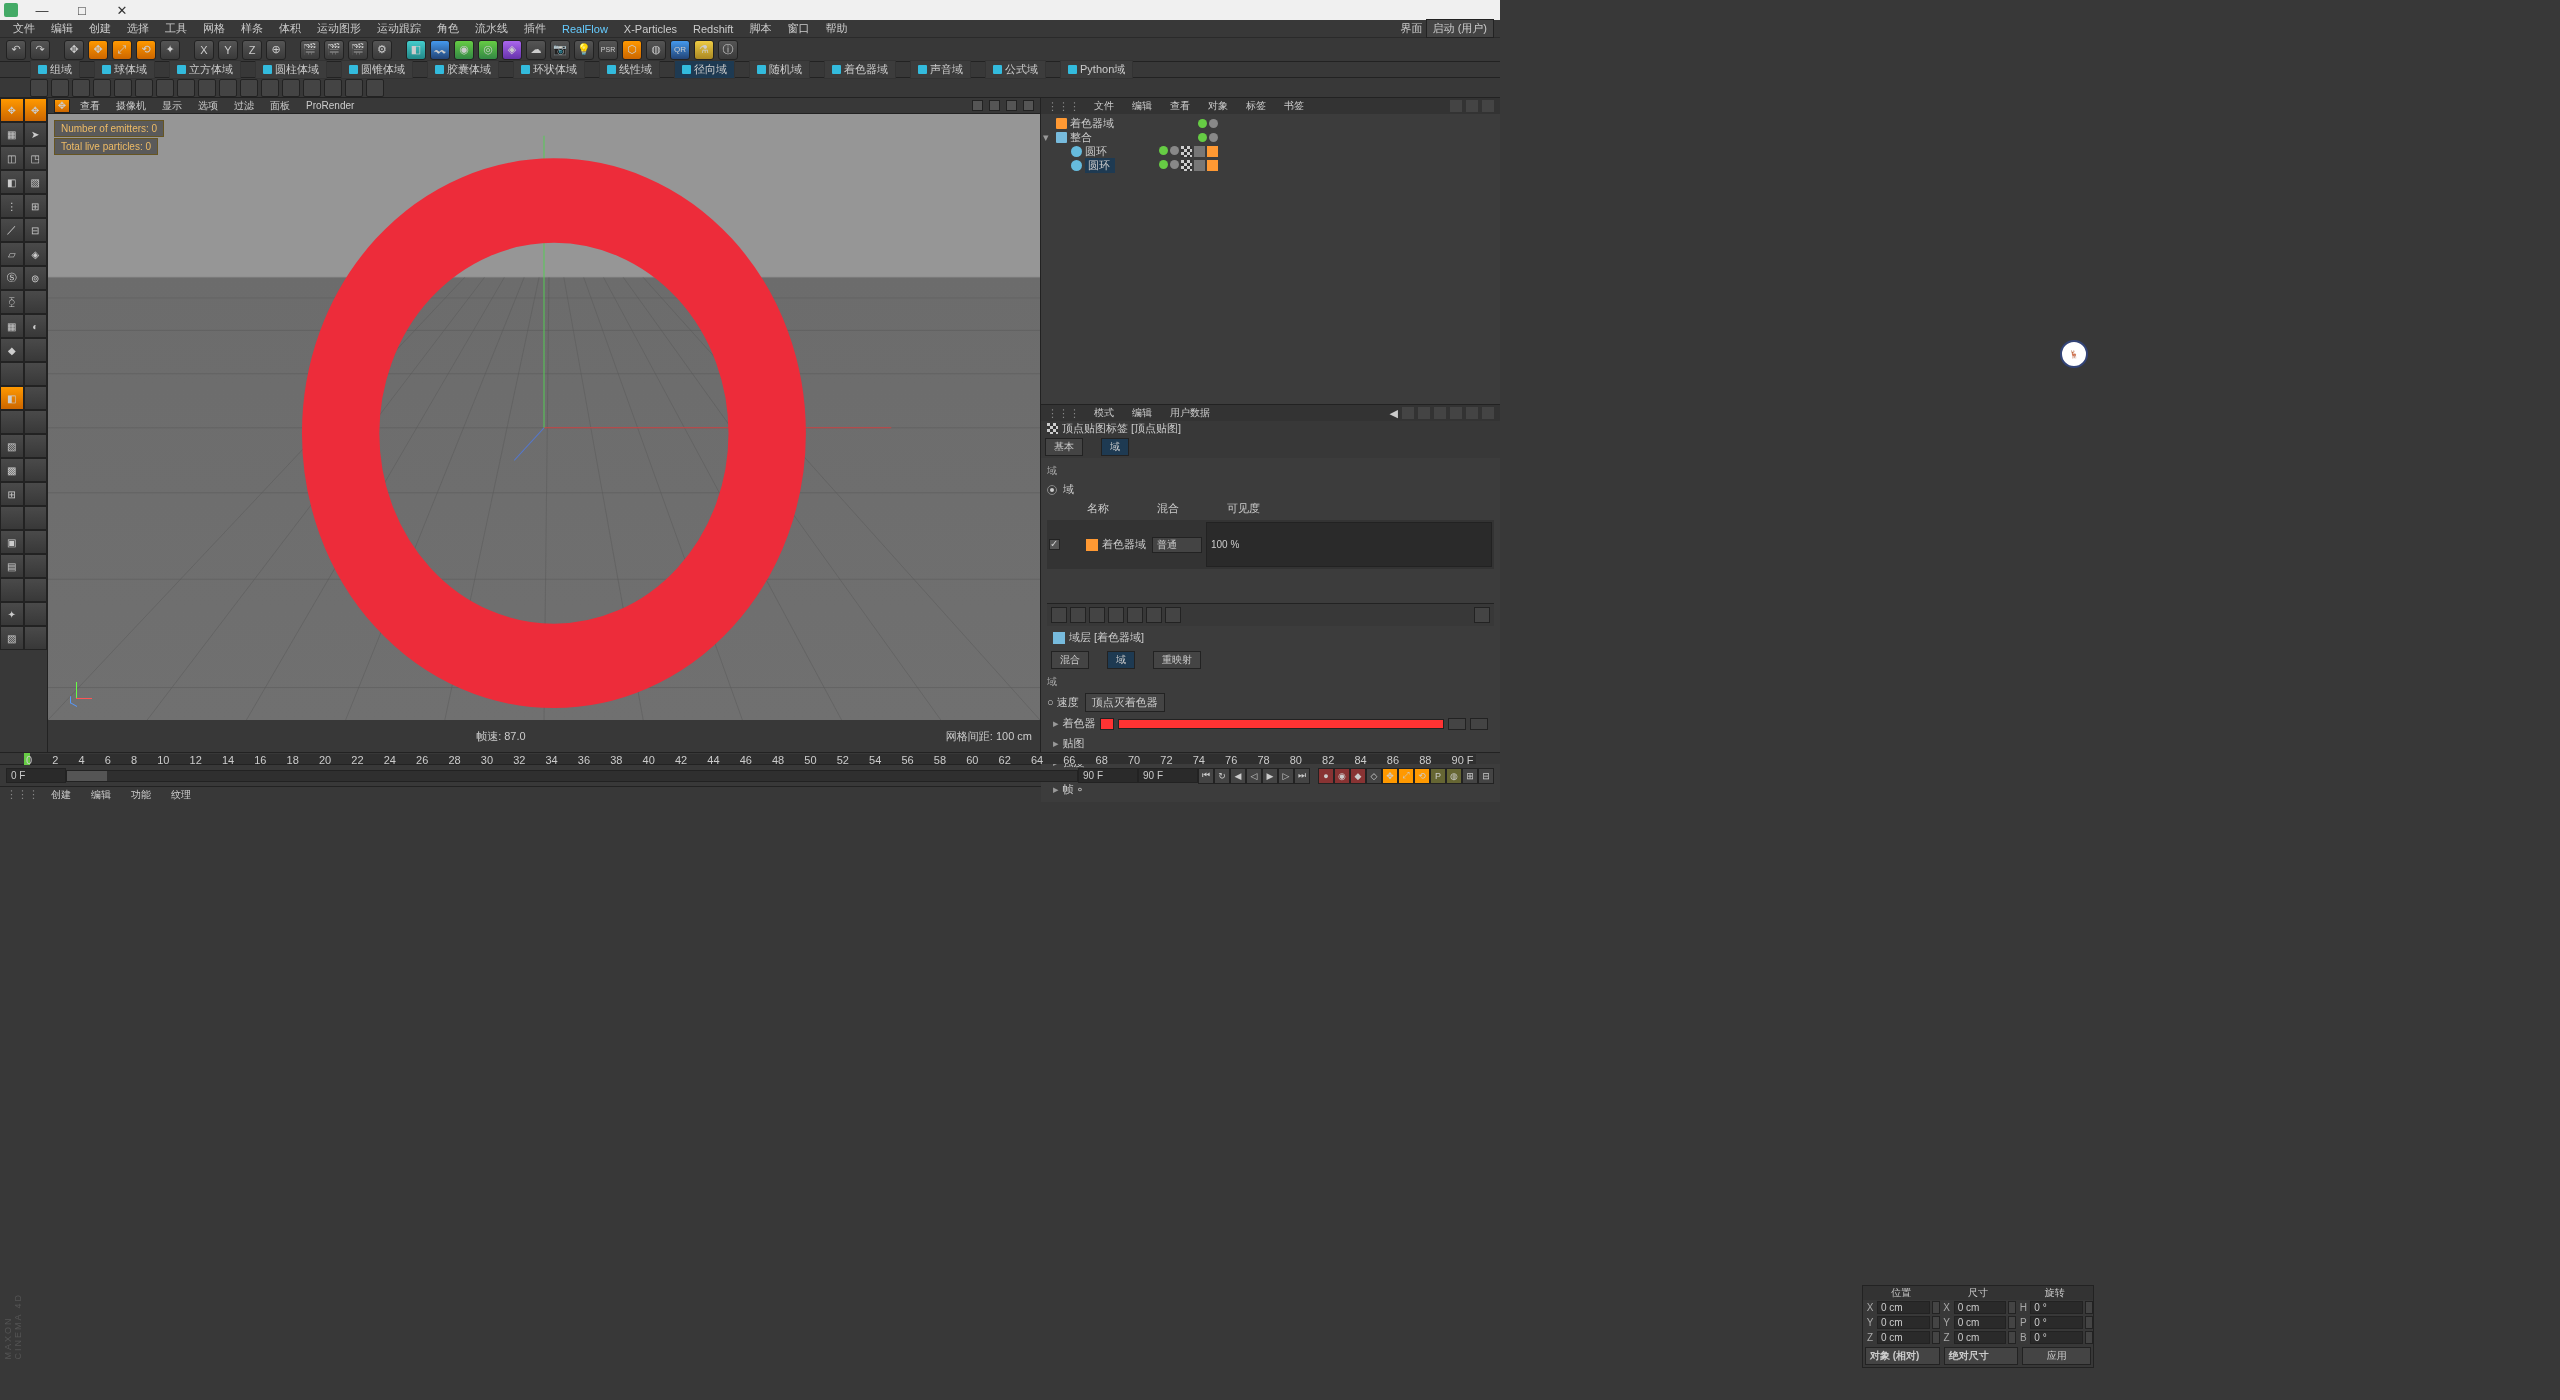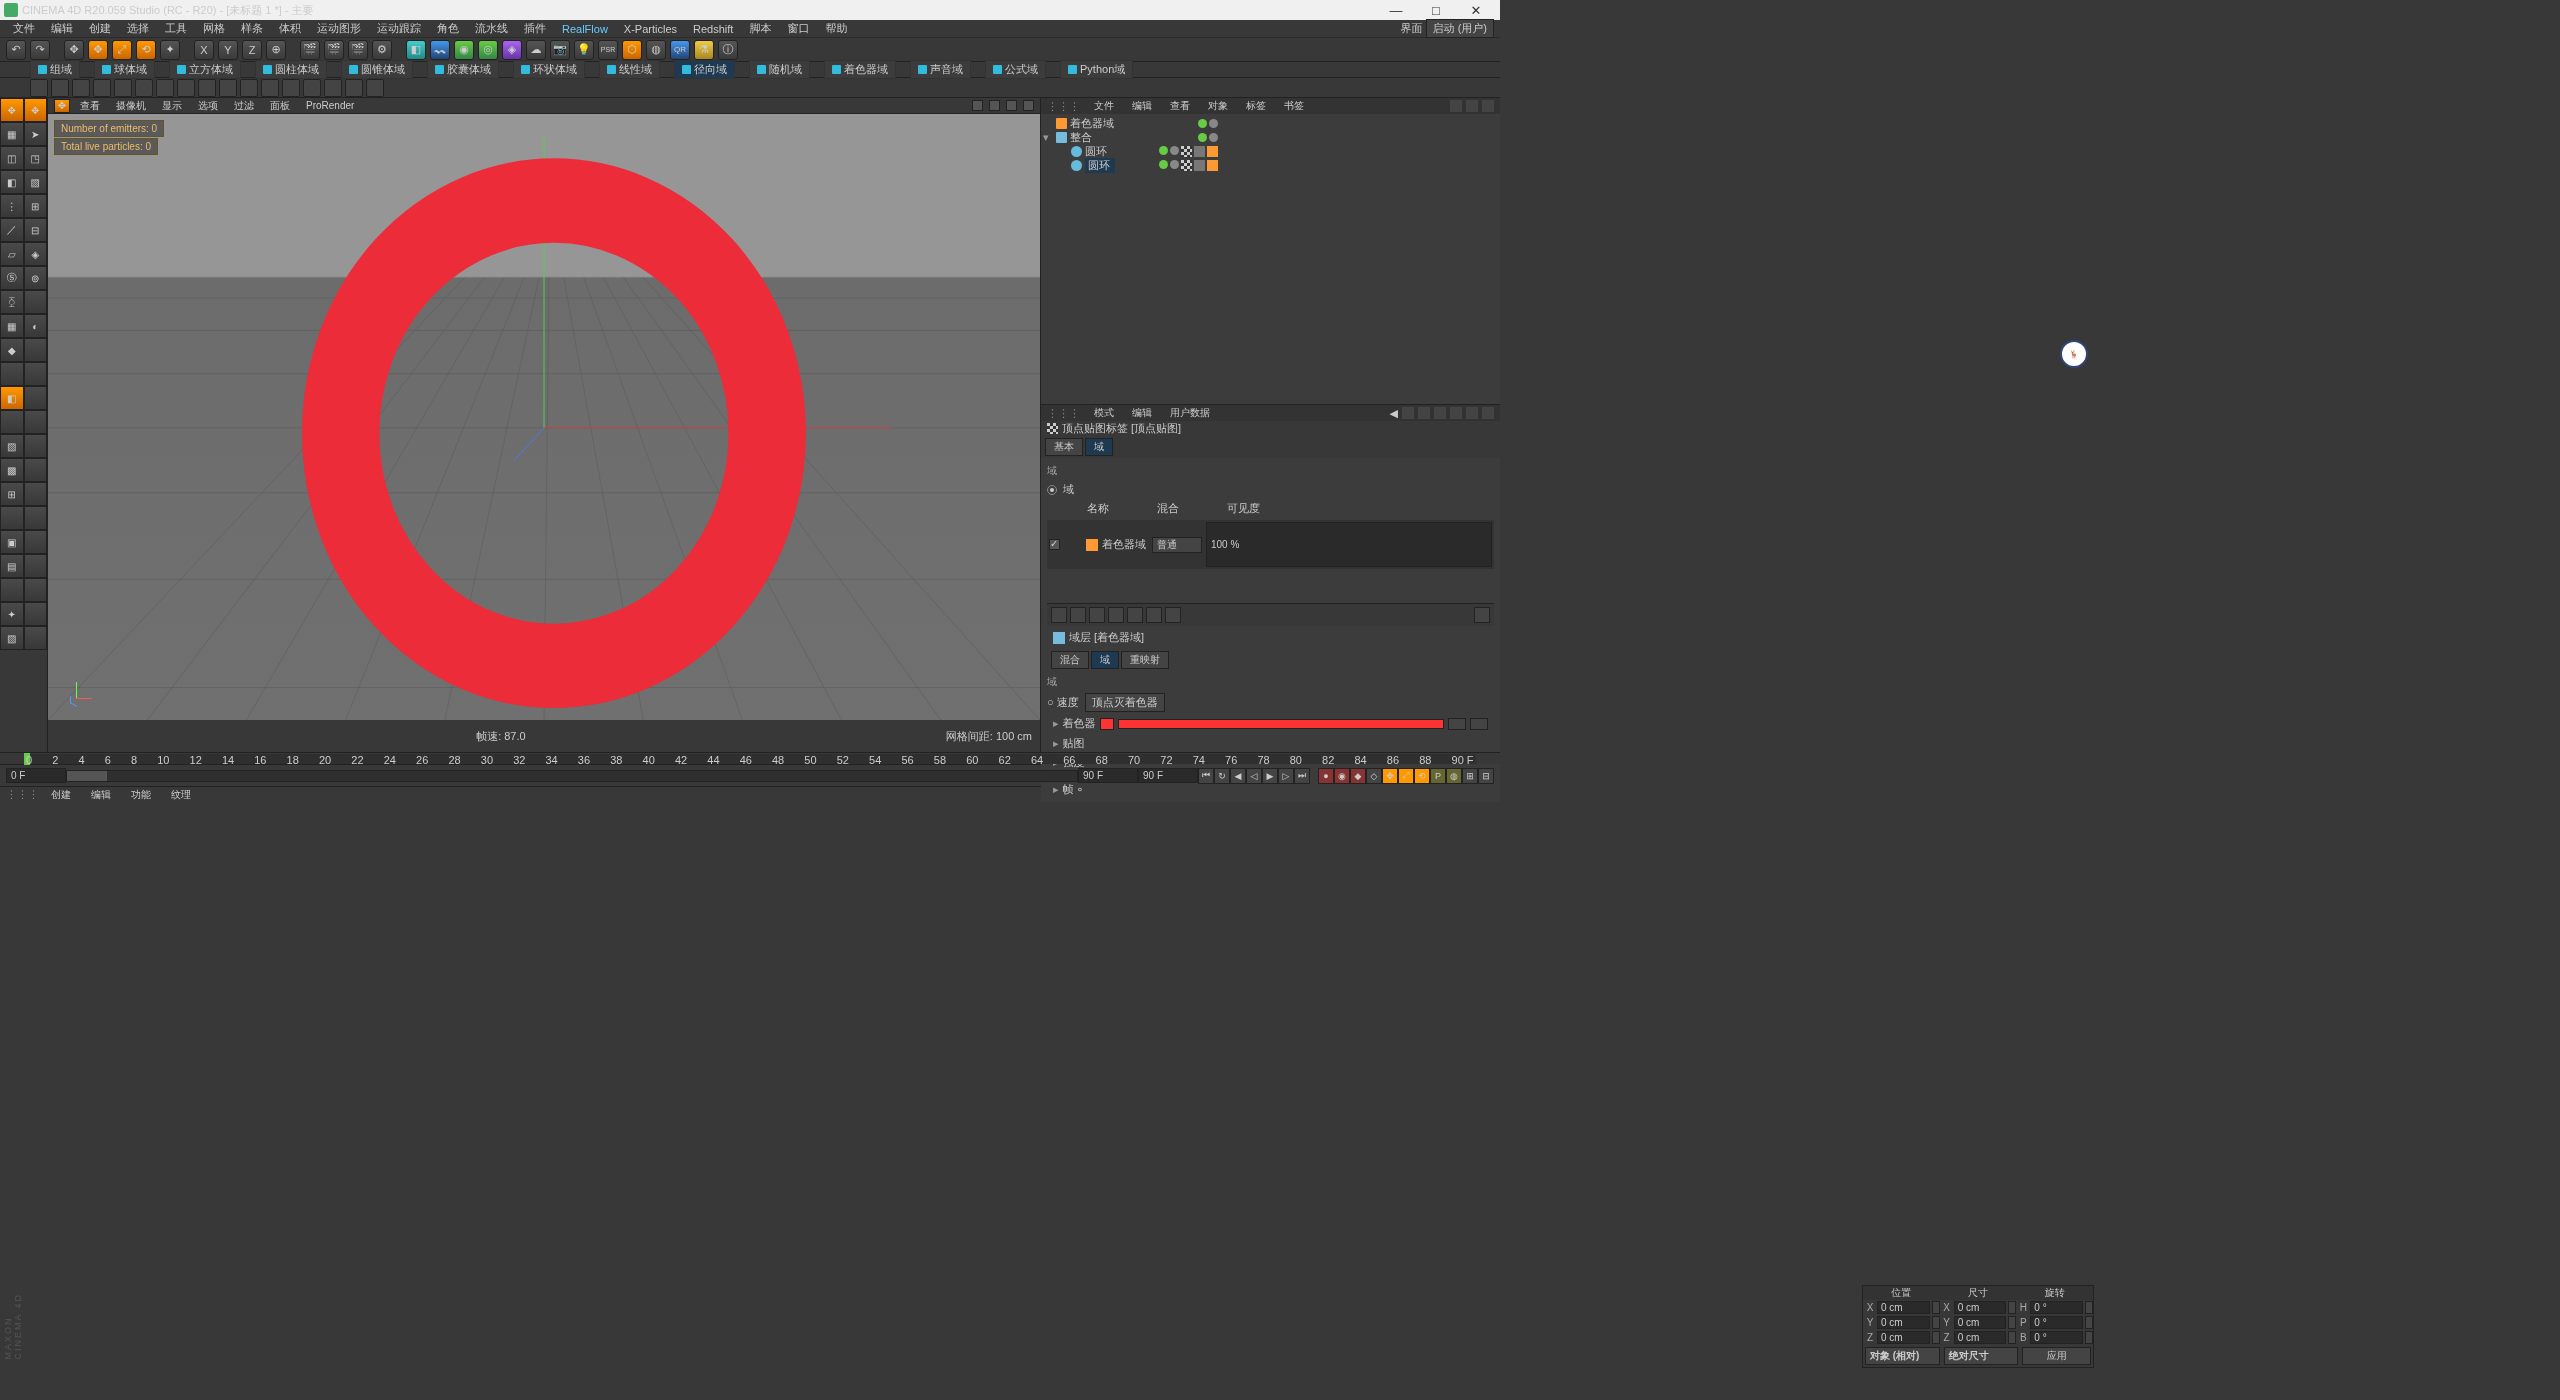--- a/index.html
+++ b/index.html
@@ -85,21 +85,21 @@
 .tree-row .tag-col { margin-left: auto; display: flex; gap: 2px; padding-right: 280px; }
 .tree-row .dot { width: 9px; height: 9px; border-radius: 50%; }
 .tree-row .dot.g { background: #6c4; } .tree-row .dot.gr { background: #888; }
 .tree-row .tag { width: 11px; height: 11px; background: #777; }
 .tree-row .tag.chk { background: repeating-conic-gradient(#333 0 25%, #ccc 0 50%) 0 0/6px 6px; }
 .tree-row .tag.orange { background: #f93; }
 
 .attr-panel { flex: 1; display: flex; flex-direction: column; }
 .attr-title { height: 15px; background: #383838; display: flex; align-items: center; padding: 0 6px; font-size: 10px; gap: 4px; }
 .attr-title .chk { width: 11px; height: 11px; background: repeating-conic-gradient(#333 0 25%, #ccc 0 50%) 0 0/6px 6px; }
-.attr-tabs { display: flex; gap: 2px; padding: 2px 4px; }
+.attr-tabs { display: flex; gap: 18px; padding: 2px 4px; }
 .attr-tabs .atab { padding: 1px 8px; background: #444; font-size: 10px; border: 1px solid #222; }
 .attr-tabs .atab.sel { background: #1e3a52; }
 .attr-body { flex: 1; background: #3c3c3c; padding: 4px 6px; display: flex; flex-direction: column; gap: 2px; overflow: hidden; }
 .attr-section-h { font-size: 10px; color: #aaa; padding: 2px 0; }
 .attr-row { display: flex; align-items: center; gap: 6px; font-size: 10px; }
 .attr-row .radio { width: 10px; height: 10px; border: 1px solid #888; border-radius: 50%; }
 .attr-row .radio.on::after { content:''; display:block; width:4px; height:4px; background:#ccc; border-radius:50%; margin:2px; }
 .attr-table-h { display: flex; font-size: 10px; color: #aaa; padding: 2px 0; }
 .attr-table-h > div { flex: 0 0 70px; }
 .attr-table-h > div:first-child { flex: 0 0 40px; }
@@ -156,21 +156,20 @@
 
 .watermark { position: absolute; right: 472px; top: 340px; width: 28px; height: 28px; background: #fff; border-radius: 50%; border: 2px solid #347; display:flex; align-items:center; justify-content:center; font-size:8px; color:#347; }
 
 .side-label { position: absolute; left: 3px; bottom: 40px; writing-mode: vertical-rl; transform: rotate(180deg); font-size: 9px; color: #555; letter-spacing: 2px; }
 </style>
 </head>
 <body>
 
 <div class="titlebar">
   <div class="icon"></div>
-  <div class="title">CINEMA 4D R20.059 Studio (RC - R20) - [未标题 1 *] - 主要</div>
   <div class="winbtn">—</div>
   <div class="winbtn">□</div>
   <div class="winbtn">✕</div>
 </div>
 
 <div class="menubar">
   <span class="menu-item">文件</span>
   <span class="menu-item">编辑</span>
   <span class="menu-item">创建</span>
   <span class="menu-item">选择</span>

